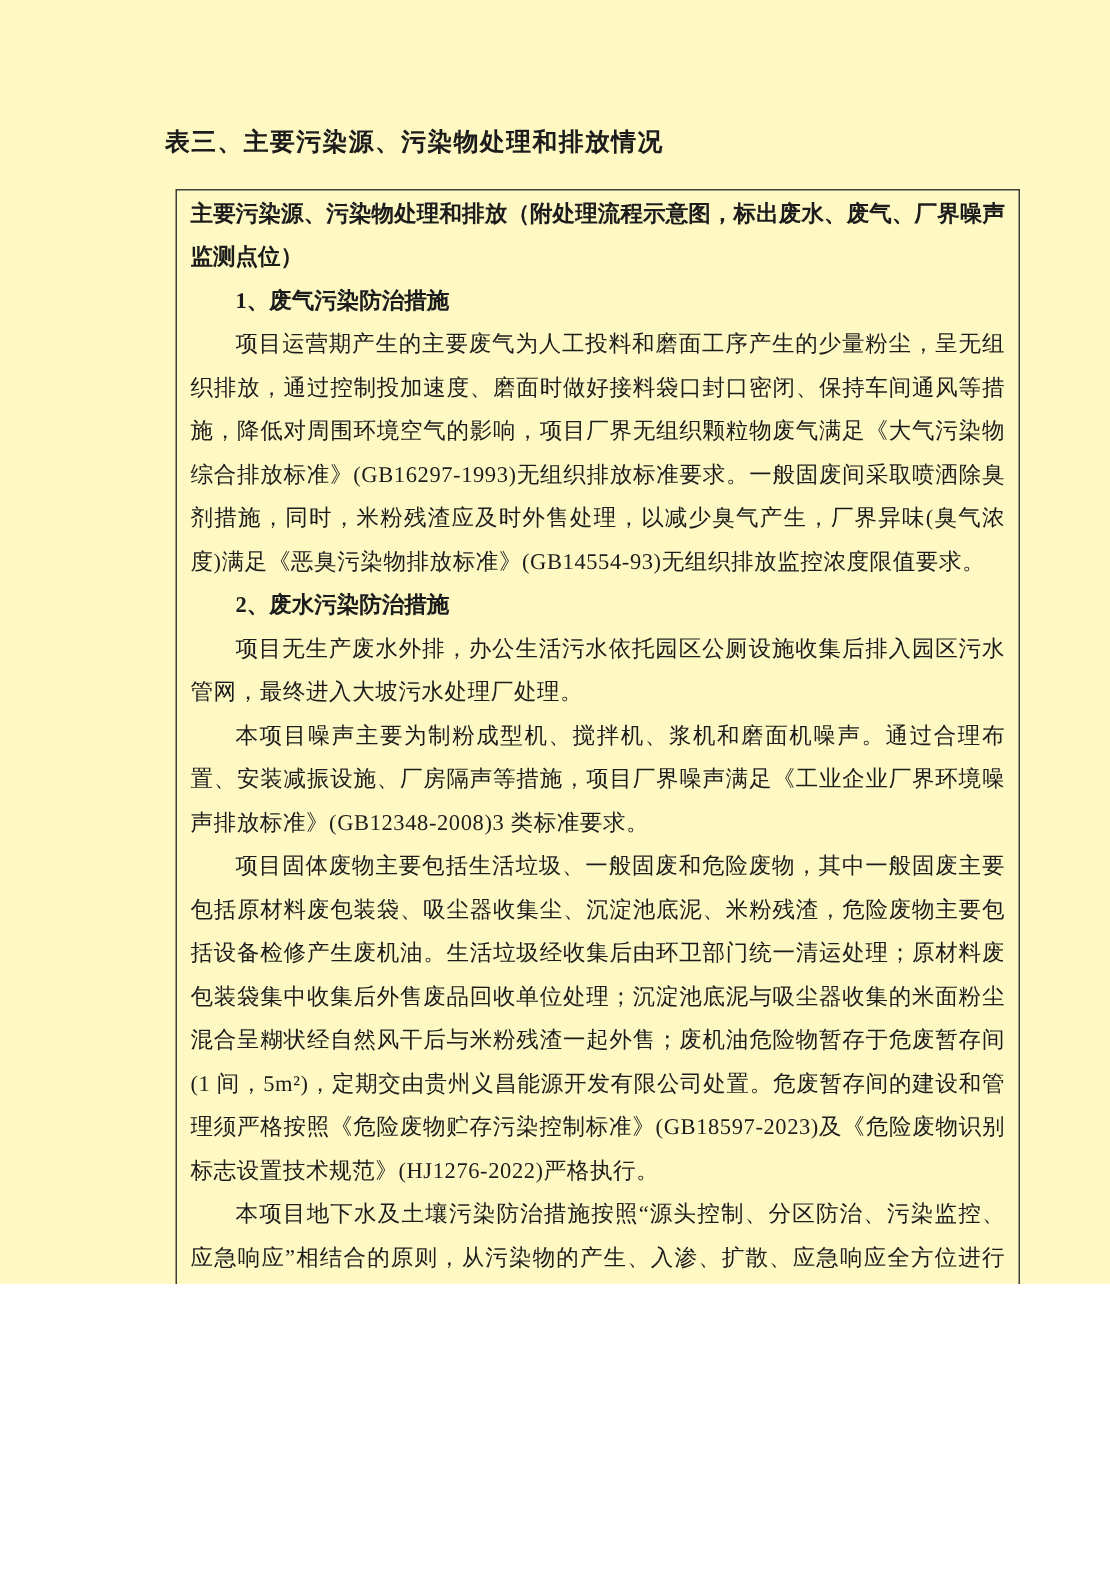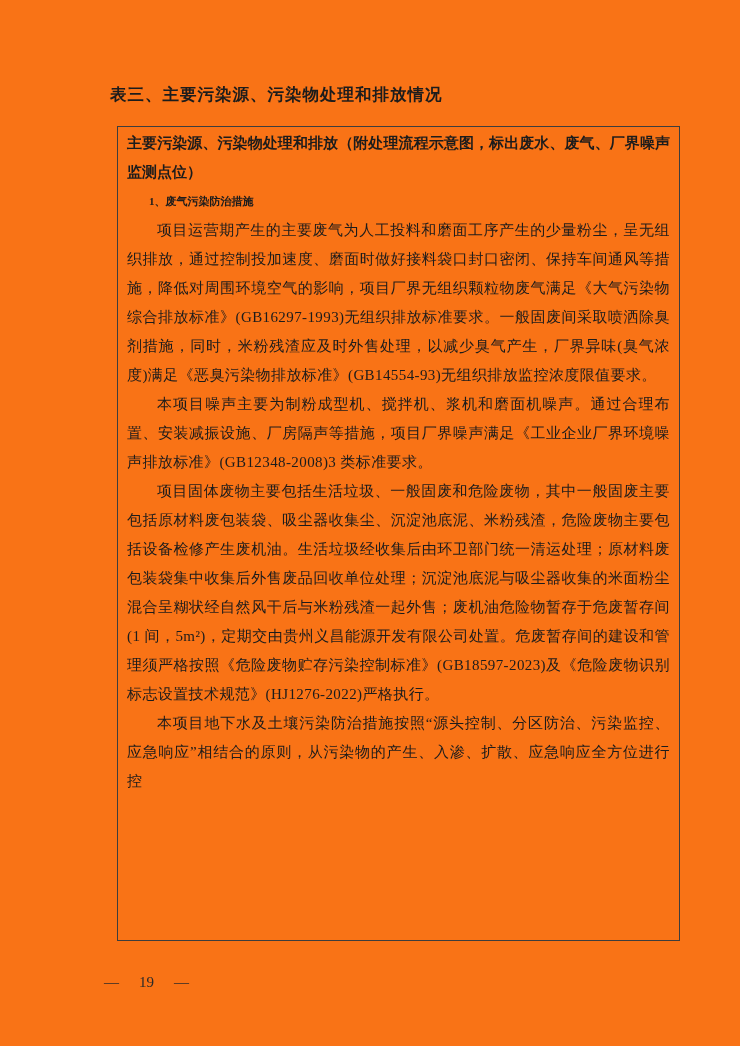--- a/index.html
+++ b/index.html
@@ -3,22 +3,22 @@
 <meta charset="utf-8">
 <style>
   html, body {
     margin: 0;
     padding: 0;
     background: #ffffff;
   }
   .page {
     position: relative;
     width: 740px;
-    height: 1046px;
-    background: #f97316;
+    height: 856px;
+    background: #fef9c3;
     font-family: "Liberation Serif", "DejaVu Serif", serif;
     color: #1c1c1c;
     overflow: hidden;
   }
   .doc-title {
     position: absolute;
     left: 110px;
     top: 84px;
     margin: 0;
     font-size: 16.5px;
@@ -43,21 +43,21 @@
     line-height: 29px;
     text-align: justify;
     text-justify: inter-character;
   }
   .box-header {
     font-weight: bold;
     margin: 0;
   }
   .sec-heading {
     margin: 0;
-    font-size: 11px;
+    font-size: 15px;
     font-weight: bold;
     text-indent: 2em;
     text-align: left;
   }
   .sec-paragraph {
     margin: 0;
     text-indent: 2em;
     letter-spacing: 0.4px;
   }
   .page-footer {
@@ -79,20 +79,24 @@
   <h1 class="doc-title">表三、主要污染源、污染物处理和排放情况</h1>
 
   <div class="content-box">
     <div class="box-header">主要污染源、污染物处理和排放（附处理流程示意图，标出废水、废气、厂界噪声监测点位）</div>
 
     <section>
       <h2 class="sec-heading">1、废气污染防治措施</h2>
       <p class="sec-paragraph">项目运营期产生的主要废气为人工投料和磨面工序产生的少量粉尘，呈无组织排放，通过控制投加速度、磨面时做好接料袋口封口密闭、保持车间通风等措施，降低对周围环境空气的影响，项目厂界无组织颗粒物废气满足《大气污染物综合排放标准》(GB16297-1993)无组织排放标准要求。一般固废间采取喷洒除臭剂措施，同时，米粉残渣应及时外售处理，以减少臭气产生，厂界异味(臭气浓度)满足《恶臭污染物排放标准》(GB14554-93)无组织排放监控浓度限值要求。</p>
     </section>
 
+    <section>
+      <h2 class="sec-heading">2、废水污染防治措施</h2>
+      <p class="sec-paragraph">项目无生产废水外排，办公生活污水依托园区公厕设施收集后排入园区污水管网，最终进入大坡污水处理厂处理。</p>
+    </section>
 
     <section>
       <p class="sec-paragraph">本项目噪声主要为制粉成型机、搅拌机、浆机和磨面机噪声。通过合理布置、安装减振设施、厂房隔声等措施，项目厂界噪声满足《工业企业厂界环境噪声排放标准》(GB12348-2008)3 类标准要求。</p>
     </section>
 
     <section>
       <p class="sec-paragraph">项目固体废物主要包括生活垃圾、一般固废和危险废物，其中一般固废主要包括原材料废包装袋、吸尘器收集尘、沉淀池底泥、米粉残渣，危险废物主要包括设备检修产生废机油。生活垃圾经收集后由环卫部门统一清运处理；原材料废包装袋集中收集后外售废品回收单位处理；沉淀池底泥与吸尘器收集的米面粉尘混合呈糊状经自然风干后与米粉残渣一起外售；废机油危险物暂存于危废暂存间(1 间，5m²)，定期交由贵州义昌能源开发有限公司处置。危废暂存间的建设和管理须严格按照《危险废物贮存污染控制标准》(GB18597-2023)及《危险废物识别标志设置技术规范》(HJ1276-2022)严格执行。</p>
     </section>
 
     <section>

